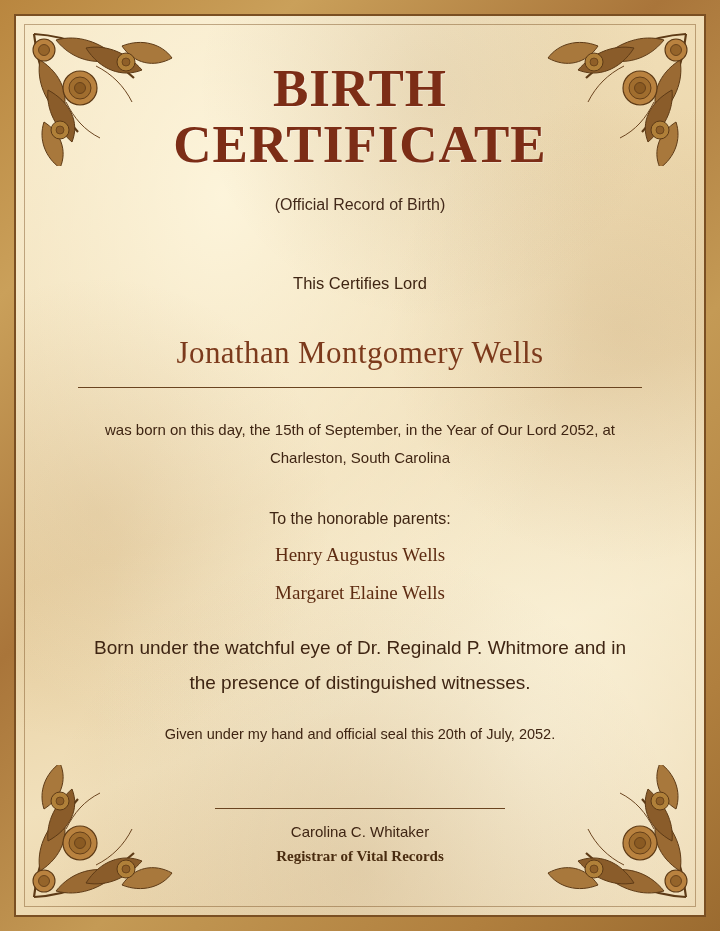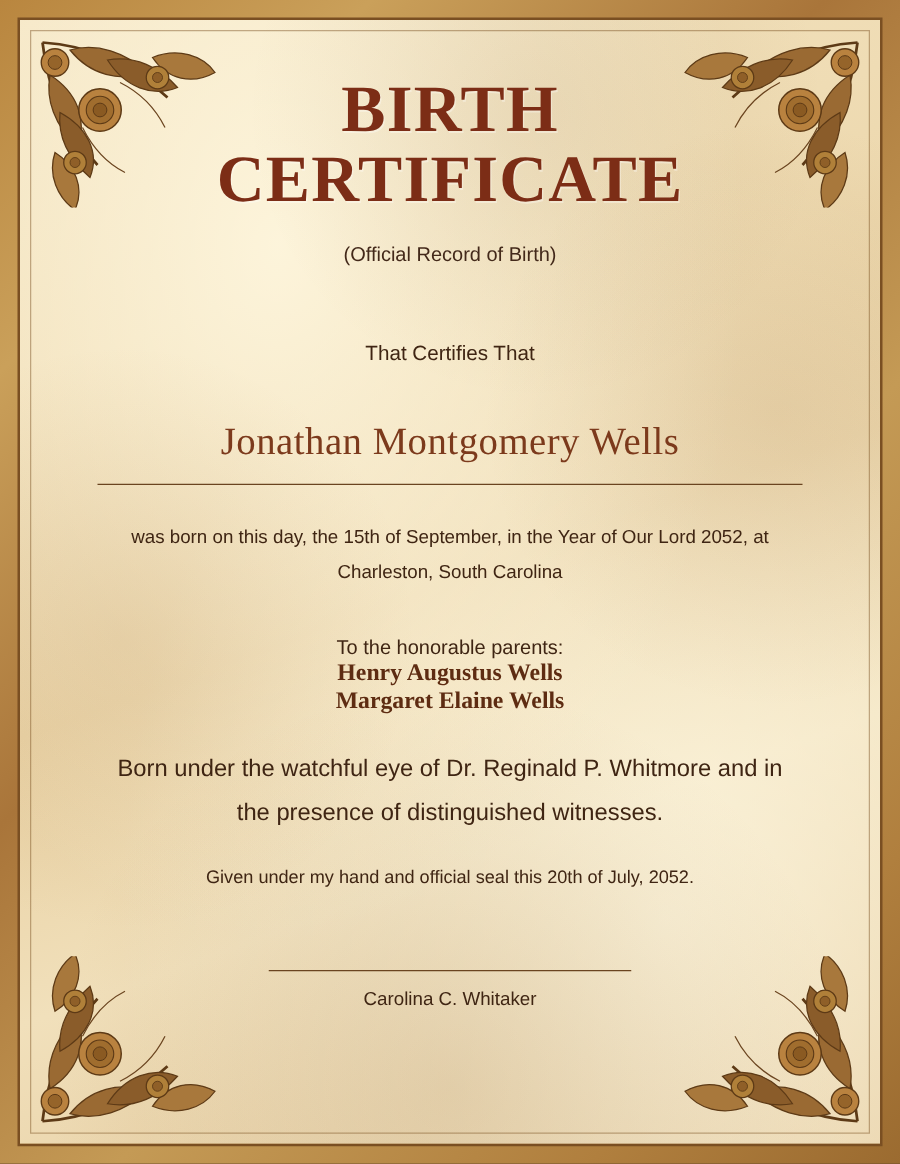--- a/index.html
+++ b/index.html
@@ -181,23 +181,24 @@
     color: #3f2513;
     padding: 0 8px;
   }
   .parents-label {
     font-size: 16px;
     margin-top: 38px;
     color: #3f2513;
   }
   .parent {
     font-family: "Liberation Serif", serif;
-    font-weight: bold;
+    font-weight: normal;
     font-size: 19px;
     color: #5e2c12;
+    margin-top: 16px;
   }
   .witness {
     font-size: 19px;
     line-height: 1.85;
     margin-top: 26px;
     color: #3f2513;
     padding: 0 14px;
   }
   .given {
     font-size: 14.5px;
@@ -358,33 +359,34 @@
       </svg>
     </div>
 
 
     <div class="content">
       <h1 class="title">
         <span>BIRTH</span>
         <span class="line2">CERTIFICATE</span>
       </h1>
       <div class="subtitle">(Official Record of Birth)</div>
-      <div class="certifies">That Certifies That</div>
+      <div class="certifies">This Certifies Lord</div>
 
       <div class="name">Jonathan Montgomery Wells</div>
       <div class="rule"></div>
 
       <div class="born-line">was born on this day, the 15th of September, in the Year of Our Lord 2052, at Charleston, South Carolina</div>
 
       <div class="parents-label">To the honorable parents:</div>
       <div class="parent">Henry Augustus Wells</div>
       <div class="parent">Margaret Elaine Wells</div>
 
       <div class="witness">Born under the watchful eye of Dr. Reginald P. Whitmore and in the presence of distinguished witnesses.</div>
       <div class="given">Given under my hand and official seal this 20th of July, 2052.</div>
 
       <div class="sign-block">
         <div class="sign-rule"></div>
         <div class="sign-name">Carolina C. Whitaker</div>
+        <div class="sign-role">Registrar of Vital Records</div>
       </div>
     </div>
   </div>
 </div>
 
 </body></html>

